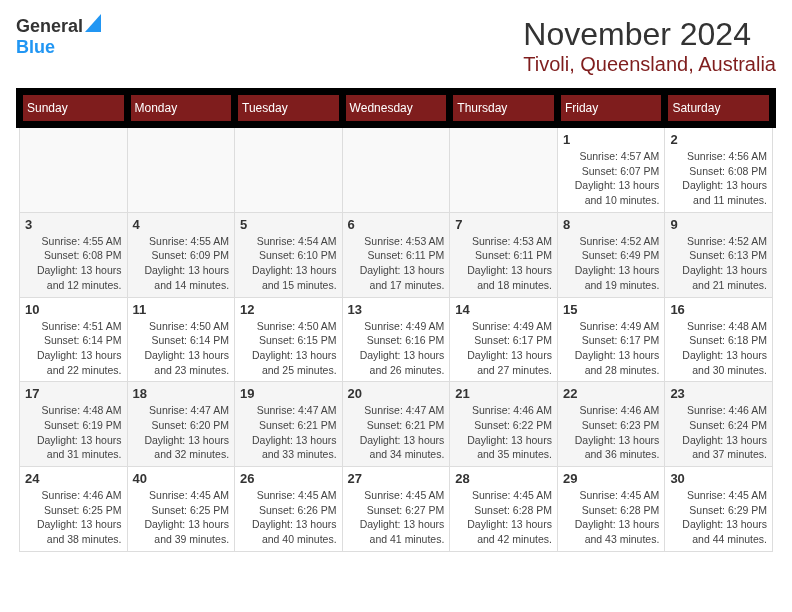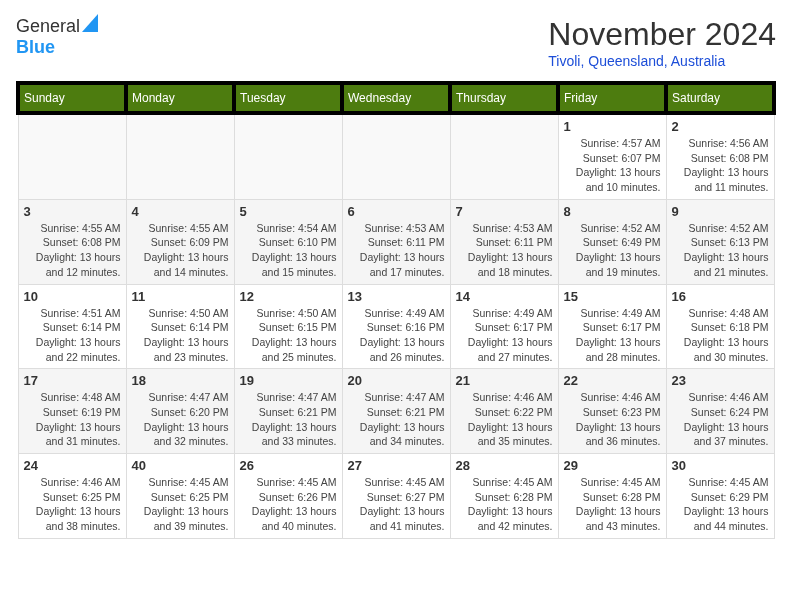--- a/index.html
+++ b/index.html
@@ -16,52 +16,52 @@
       align-items: flex-start;
       margin-bottom: 12px;
     }
     .logo {
       display: flex;
       align-items: center;
       gap: 4px;
     }
     .logo-text-general {
       font-size: 18px;
-      font-weight: normal;
+      font-weight: bold;
       color: #333;
     }
     .logo-text-blue {
       font-size: 18px;
       font-weight: bold;
       color: #2196F3;
     }
     .title-area {
     }
     .month-year {
       font-size: 32px;
       font-weight: normal;
       color: #333;
     }
     .location {
-      font-size: 14px;
-      color: #1d4ed8;
+      font-size: 20px;
+      color: #7f1d1d;
     }
     .calendar {
       width: 100%;
       border-collapse: collapse;
       font-size: 11px;
     }
     .calendar th {
-      background: #4d7c0f;
+      background: #7f1d1d;
       color: #fff;
       padding: 6px 4px;
       text-align: left;
       font-size: 12px;
       font-weight: normal;
-      border: 4px solid #000000;
+      border: 7px solid #000000;
     }
     .calendar td {
       vertical-align: top;
       padding: 4px 5px;
       border: 1px solid #ddd;
       height: 80px;
       width: 108px;
       background: #fff;
     }
     .calendar td.empty {

